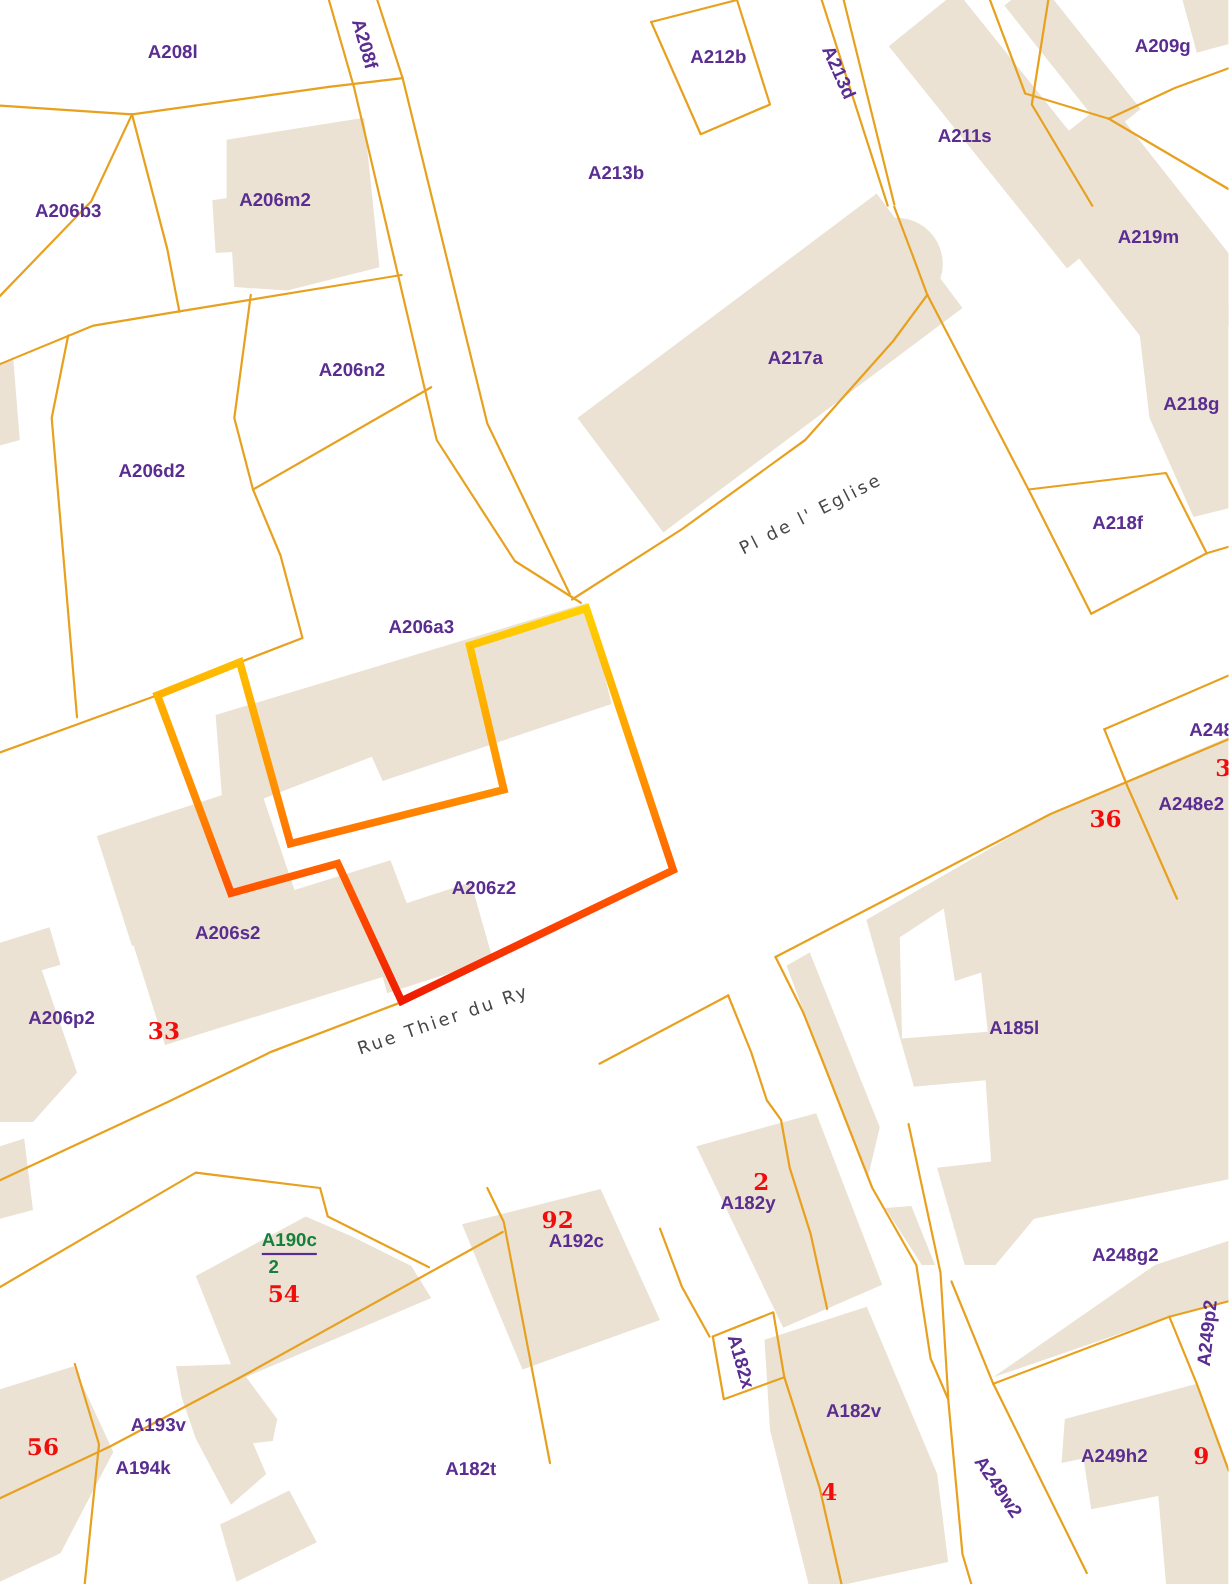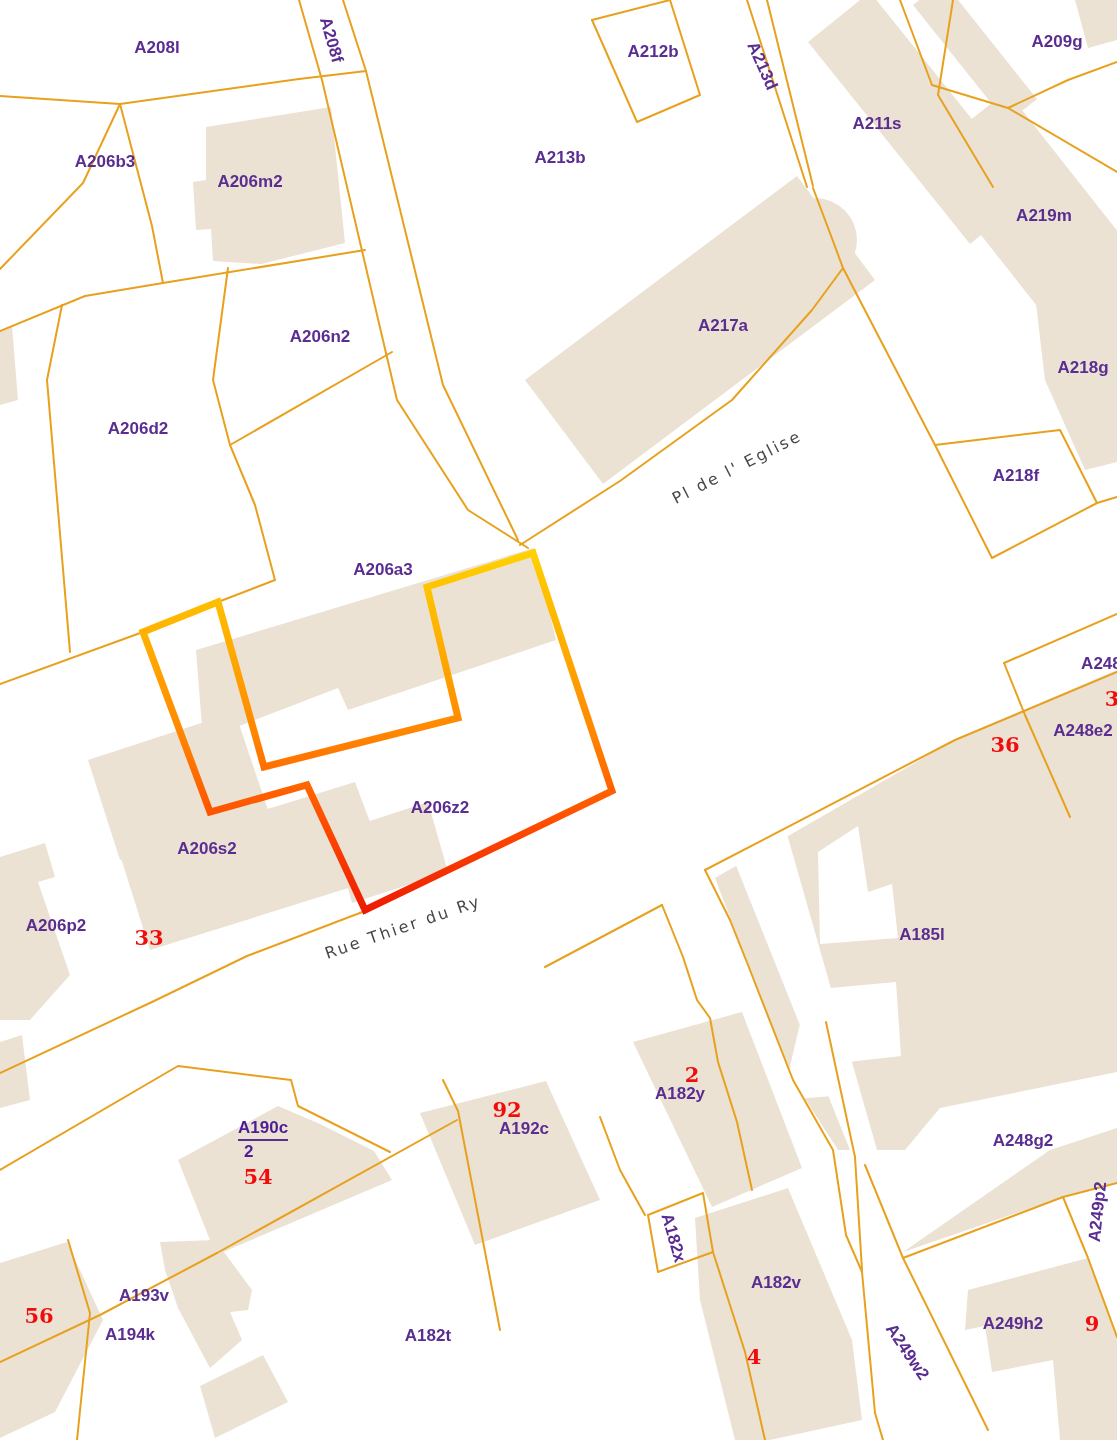--- a/index.html
+++ b/index.html
@@ -8,21 +8,21 @@
   #geo{position:absolute;left:0;top:0;}
   #labels{position:absolute;left:0;top:0;width:100%;height:100%;}
   .plabel{position:absolute;font:bold 17px "Liberation Sans",sans-serif;color:#5A2D91;
           white-space:nowrap;transform:translate(-50%,-50%);}
   .rnum{position:absolute;font:bold 21px "DejaVu Serif",serif;color:#F20D0D;
         white-space:nowrap;transform:translate(-50%,-50%);}
   .street{position:absolute;font:16px "DejaVu Sans",sans-serif;color:#474747;letter-spacing:2.5px;
           white-space:nowrap;transform:translate(-50%,-50%);
           text-shadow:-2px 0 #fff,2px 0 #fff,0 -2px #fff,0 2px #fff,
                       -1px -1px #fff,1px -1px #fff,-1px 1px #fff,1px 1px #fff;}
-  .fraction{position:absolute;color:#4c1d95;font:bold 17px "Liberation Sans",sans-serif;}
+  .fraction{position:absolute;color:#15803d;font:bold 17px "Liberation Sans",sans-serif;}
   .fraction .num{display:inline-block;border-bottom:2px solid #5A2D91;padding-bottom:1px;}
   .fraction .den{margin-top:1px;margin-left:6px;}
 </style>
 </head>
 <body>
 
 <div class="viewport">
   <svg id="geo" width="1117" height="1440" viewBox="0 0 1117 1440">
       <defs>
         <linearGradient id="selgrad" gradientUnits="userSpaceOnUse" x1="0" x2="0" y1="545" y2="915">
@@ -104,21 +104,21 @@
       <polyline points="600,1117 620,1170 645,1215" fill="none" stroke="#E8A11E" stroke-width="2" stroke-linejoin="round" stroke-linecap="round"></polyline>
       <polyline points="648,1215 703,1193 713,1252 658,1272 648,1215" fill="none" stroke="#E8A11E" stroke-width="2" stroke-linejoin="round" stroke-linecap="round"></polyline>
       <polyline points="713,1252 745,1352 765,1440" fill="none" stroke="#E8A11E" stroke-width="2" stroke-linejoin="round" stroke-linecap="round"></polyline>
       <polyline points="826,1022 855,1157 862,1270" fill="none" stroke="#E8A11E" stroke-width="2" stroke-linejoin="round" stroke-linecap="round"></polyline>
       <polyline points="0,684 143,632 218,602" fill="none" stroke="#E8A11E" stroke-width="2" stroke-linejoin="round" stroke-linecap="round"></polyline>
       <polygon points="143,632 218,602 264,767 458,718 427,587 533,553 612,791 365,910 307,785 210,812" fill="none" stroke="url(#selgrad)" stroke-width="7" stroke-linejoin="miter"></polygon>
     </svg>
   <div id="labels">
       <div class="plabel" style="left: 157px; top: 48px;">A208l</div>
       <div class="plabel" style="left: 331px; top: 40px; transform: translate(-50%, -50%) rotate(74deg);">A208f</div>
-      <div class="plabel" style="left: 62px; top: 162px; margin-left: 43px;">A206b3</div>
+      <div class="plabel" style="left: 62px; top: 192px;">A206b3</div>
       <div class="plabel" style="left: 250px; top: 182px;">A206m2</div>
       <div class="plabel" style="left: 320px; top: 337px;">A206n2</div>
       <div class="plabel" style="left: 138px; top: 429px;">A206d2</div>
       <div class="plabel" style="left: 383px; top: 570px;">A206a3</div>
       <div class="plabel" style="left: 653px; top: 52px;">A212b</div>
       <div class="plabel" style="left: 560px; top: 158px;">A213b</div>
       <div class="plabel" style="left: 762px; top: 66px; transform: translate(-50%, -50%) rotate(66deg);">A213d</div>
       <div class="plabel" style="left: 723px; top: 326px;">A217a</div>
       <div class="plabel" style="left: 877px; top: 124px;">A211s</div>
       <div class="plabel" style="left: 1057px; top: 42px;">A209g</div>

